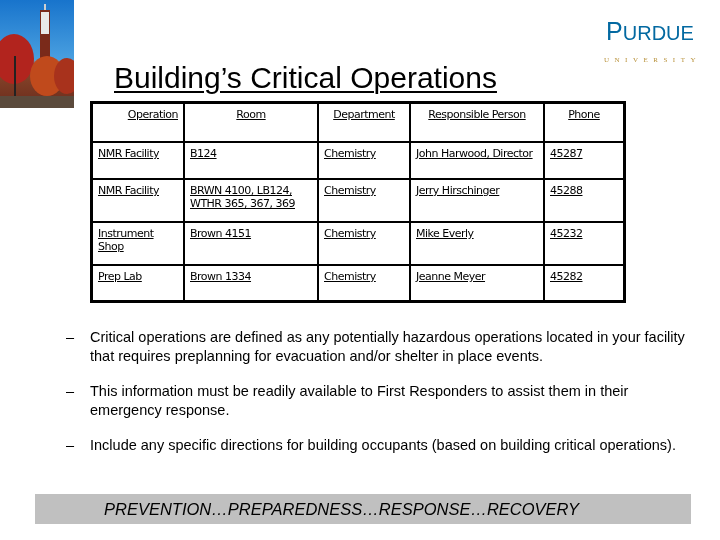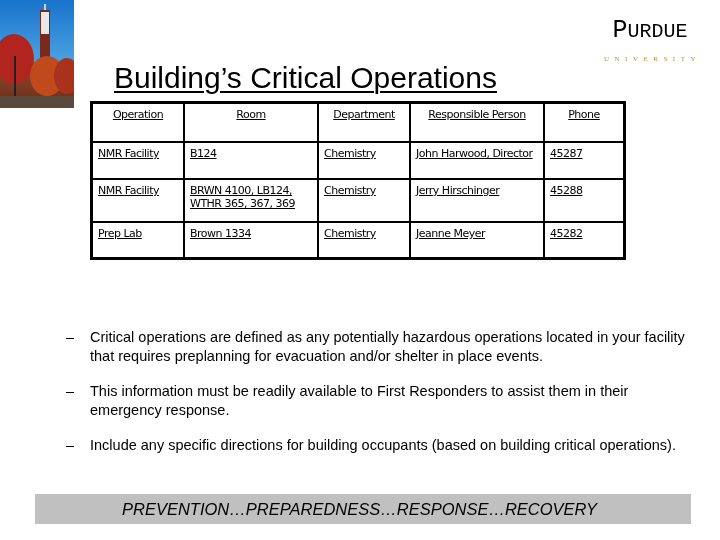--- a/index.html
+++ b/index.html
@@ -15,53 +15,53 @@
   .photo .tower { position: absolute; left: 40px; top: 10px; width: 10px; height: 52px; background: #7a2a1a; }
   .photo .tower-top { position: absolute; left: 41px; top: 12px; width: 8px; height: 22px; background: #e8e8e8; }
   .photo .spire { position: absolute; left: 44px; top: 4px; width: 2px; height: 8px; background: #d0d0d0; }
   .photo .tree1 { position: absolute; left: -6px; top: 34px; width: 40px; height: 50px; border-radius: 50%; background: #b2241e; }
   .photo .tree2 { position: absolute; left: 30px; top: 56px; width: 34px; height: 40px; border-radius: 50%; background: #c04a1c; }
   .photo .tree3 { position: absolute; left: 54px; top: 58px; width: 26px; height: 36px; border-radius: 50%; background: #a8321c; }
   .photo .ground { position: absolute; left: 0; top: 96px; width: 74px; height: 12px; background: #5b4a3c; }
   .photo .lamp { position: absolute; left: 14px; top: 56px; width: 2px; height: 44px; background: #222; }
 
   .logo { position: absolute; left: 600px; top: 18px; width: 100px; text-align: center; }
-  .logo .word { font-family: Liberation Mono, monospace; font-size: 25px; letter-spacing: 0px; color: #000000; line-height: 26px; }
+  .logo .word { font-family: Liberation Sans, sans-serif; font-size: 25px; letter-spacing: 0px; color: #0369a1; line-height: 26px; }
   .logo .word .small { font-size: 20px; }
   .logo .sub { font-family: Liberation Serif, serif; font-size: 7px; letter-spacing: 5.5px; color: #b8913a; margin-top: 10px; padding-left: 4px; }
 
   .title {
     position: absolute; left: 114px; top: 60px; font-size: 30px; line-height: 36px;
     text-decoration: underline; text-decoration-thickness: 2px; text-underline-offset: 3px;
     white-space: nowrap;
   }
 
   table.ops {
     position: absolute; left: 90px; top: 101px; width: 536px; border-collapse: collapse;
     border: 3px solid #000; font-family: "DejaVu Sans", sans-serif; font-size: 11px;
     letter-spacing: -0.5px;
   }
   table.ops th, table.ops td { border: 2px solid #000; vertical-align: top; padding: 4px 5px; line-height: 13px; text-decoration: underline; }
   table.ops th { font-weight: normal; text-decoration: underline; height: 29px; }
-  table.ops th.left { text-align: center; }
+  table.ops th.left { text-align: right; }
   table.ops th.center { text-align: center; }
   table.ops td { text-align: left; }
   tr.r1 td { height: 27px; }
   tr.r2 td { height: 33px; }
   tr.r3 td { height: 33px; }
   tr.r4 td { height: 26px; margin-top: 47px; }
 
   .bullets { position: absolute; left: 66px; top: 328px; width: 630px; font-size: 14.5px; line-height: 19px; }
   .bullet { display: flex; margin-bottom: 16px; }
   .bullet .dash { width: 24px; flex: none; }
   .bullet .text { flex: 1; }
 
   .footer {
     position: absolute; left: 35px; top: 494px; width: 656px; height: 30px; background: #c0c0c0;
-    font-style: italic; font-size: 16.5px; line-height: 30px; text-align: left; padding-left: 87px; box-sizing: border-box;
+    font-style: italic; font-size: 16.5px; line-height: 30px; text-align: left; padding-left: 69px; box-sizing: border-box;
   }
 </style>
 </head>
 <body>
 
 <div class="photo">
   <div class="sky"></div>
   <div class="spire"></div>
   <div class="tower"></div>
   <div class="tower-top"></div>
@@ -97,20 +97,27 @@
       <td>John Harwood, Director</td>
       <td>45287</td>
     </tr>
     <tr class="r2">
       <td>NMR Facility</td>
       <td>BRWN 4100, LB124, WTHR 365, 367, 369</td>
       <td>Chemistry</td>
       <td>Jerry Hirschinger</td>
       <td>45288</td>
     </tr>
+    <tr class="r3">
+      <td>Instrument Shop</td>
+      <td>Brown 4151</td>
+      <td>Chemistry</td>
+      <td>Mike Everly</td>
+      <td>45232</td>
+    </tr>
     <tr class="r4">
       <td>Prep Lab</td>
       <td>Brown 1334</td>
       <td>Chemistry</td>
       <td>Jeanne Meyer</td>
       <td>45282</td>
     </tr>
   </tbody>
 </table>
 

